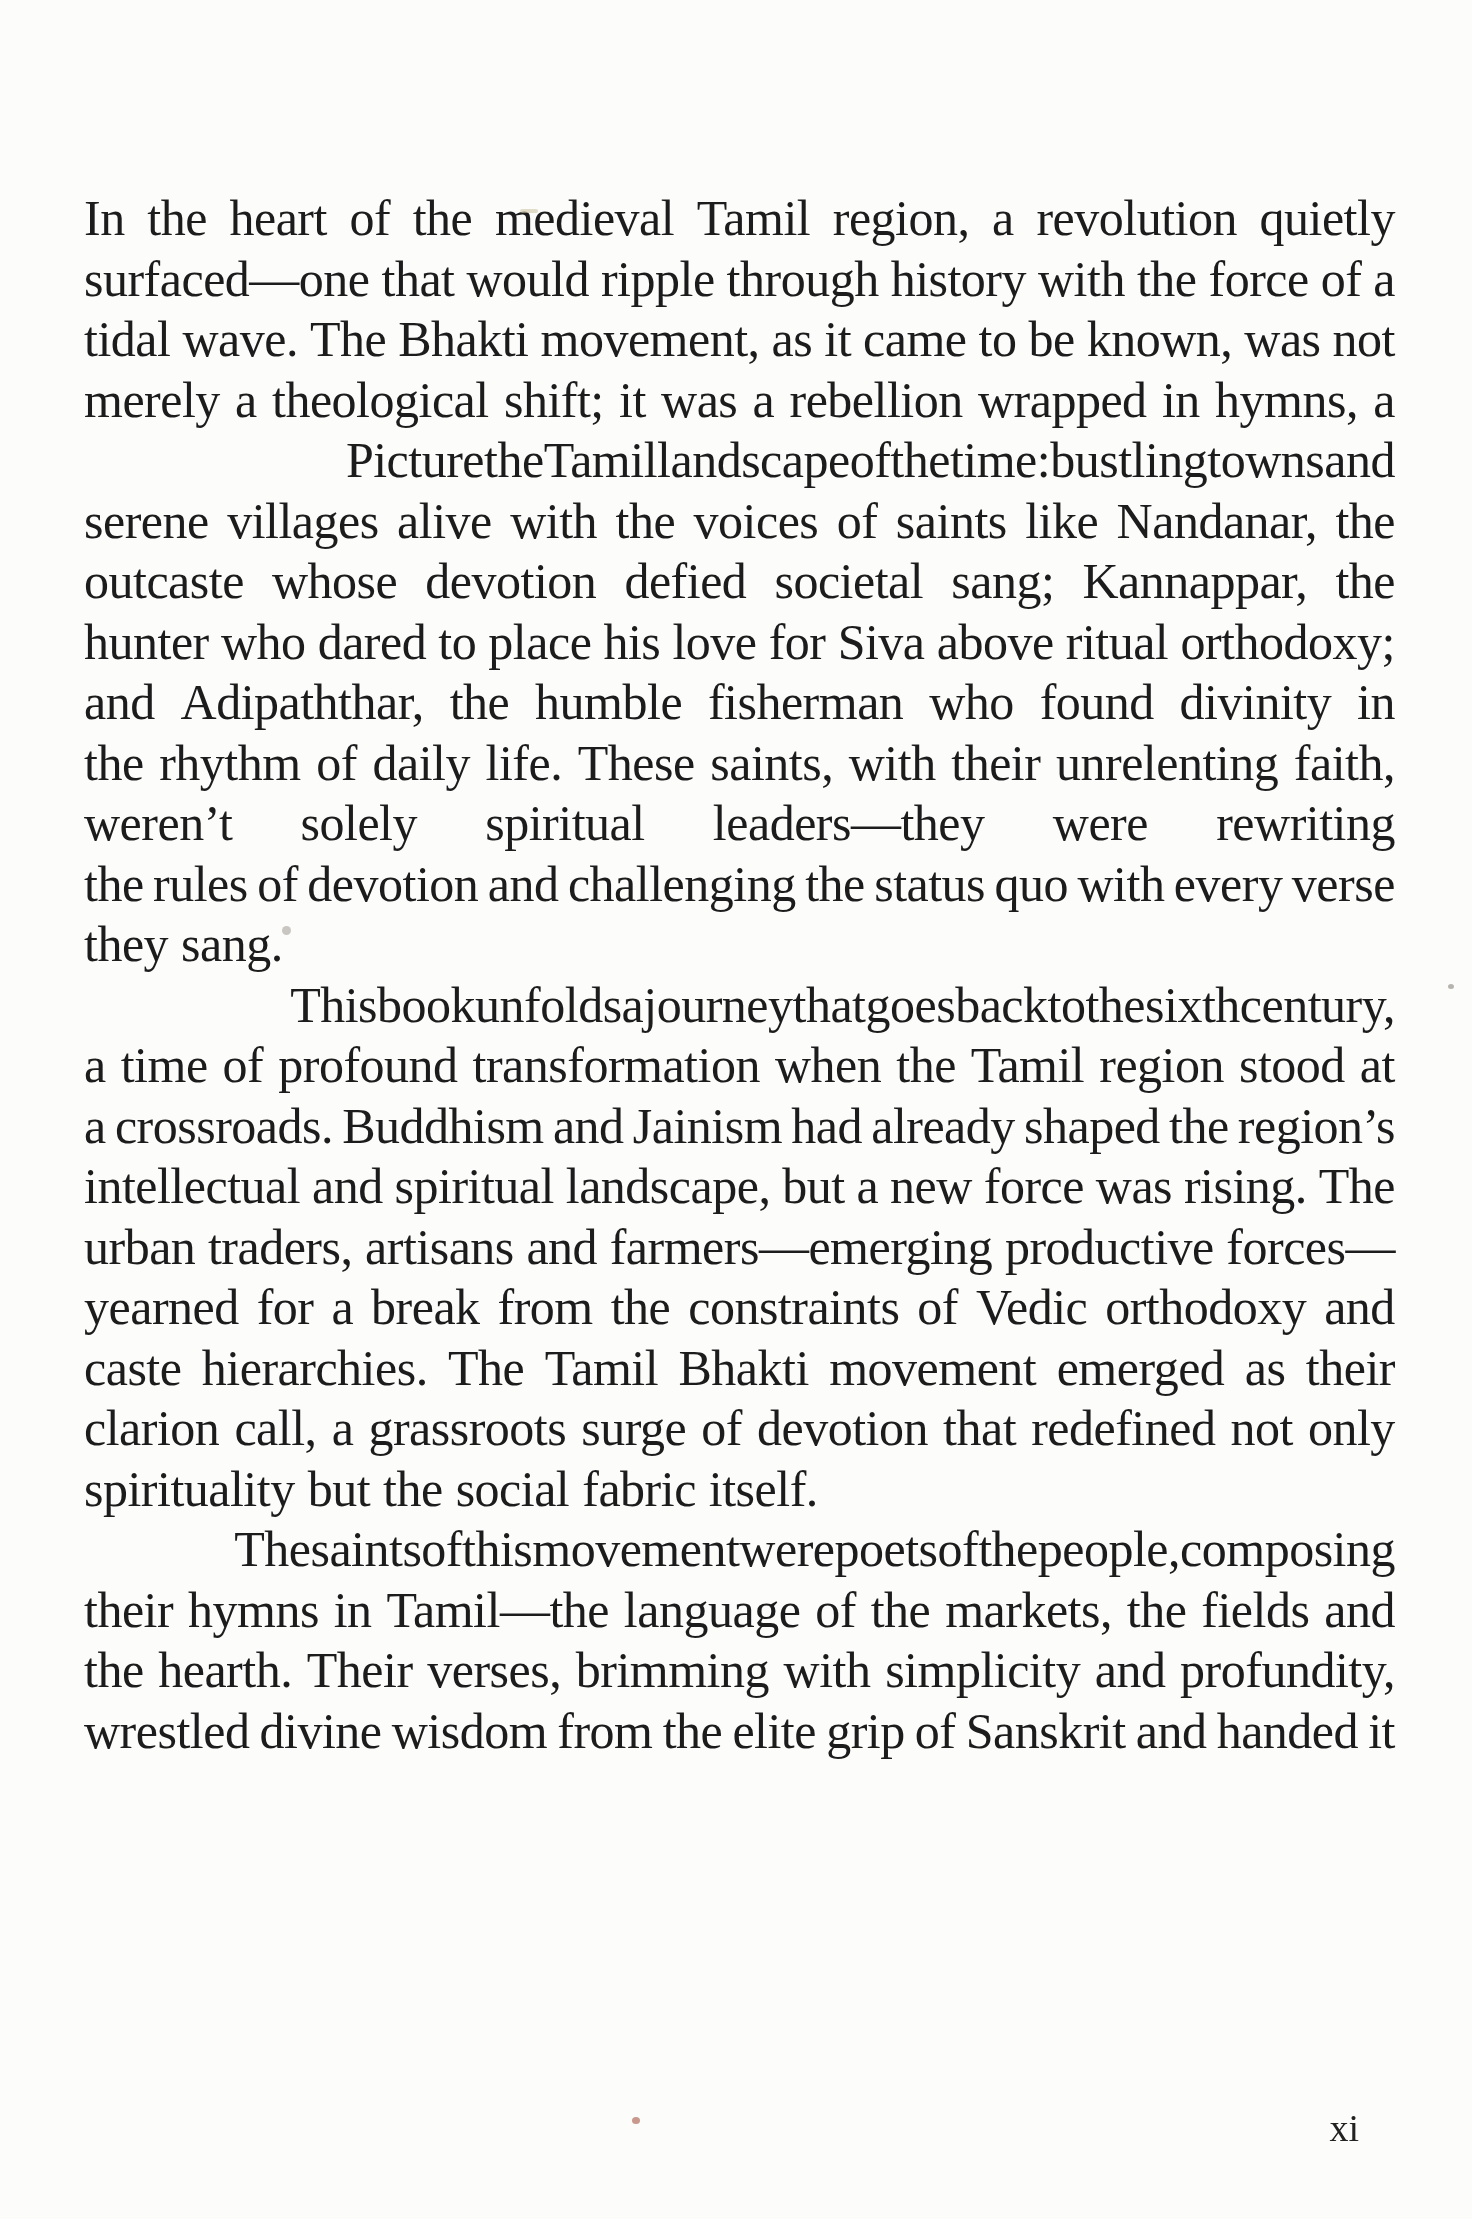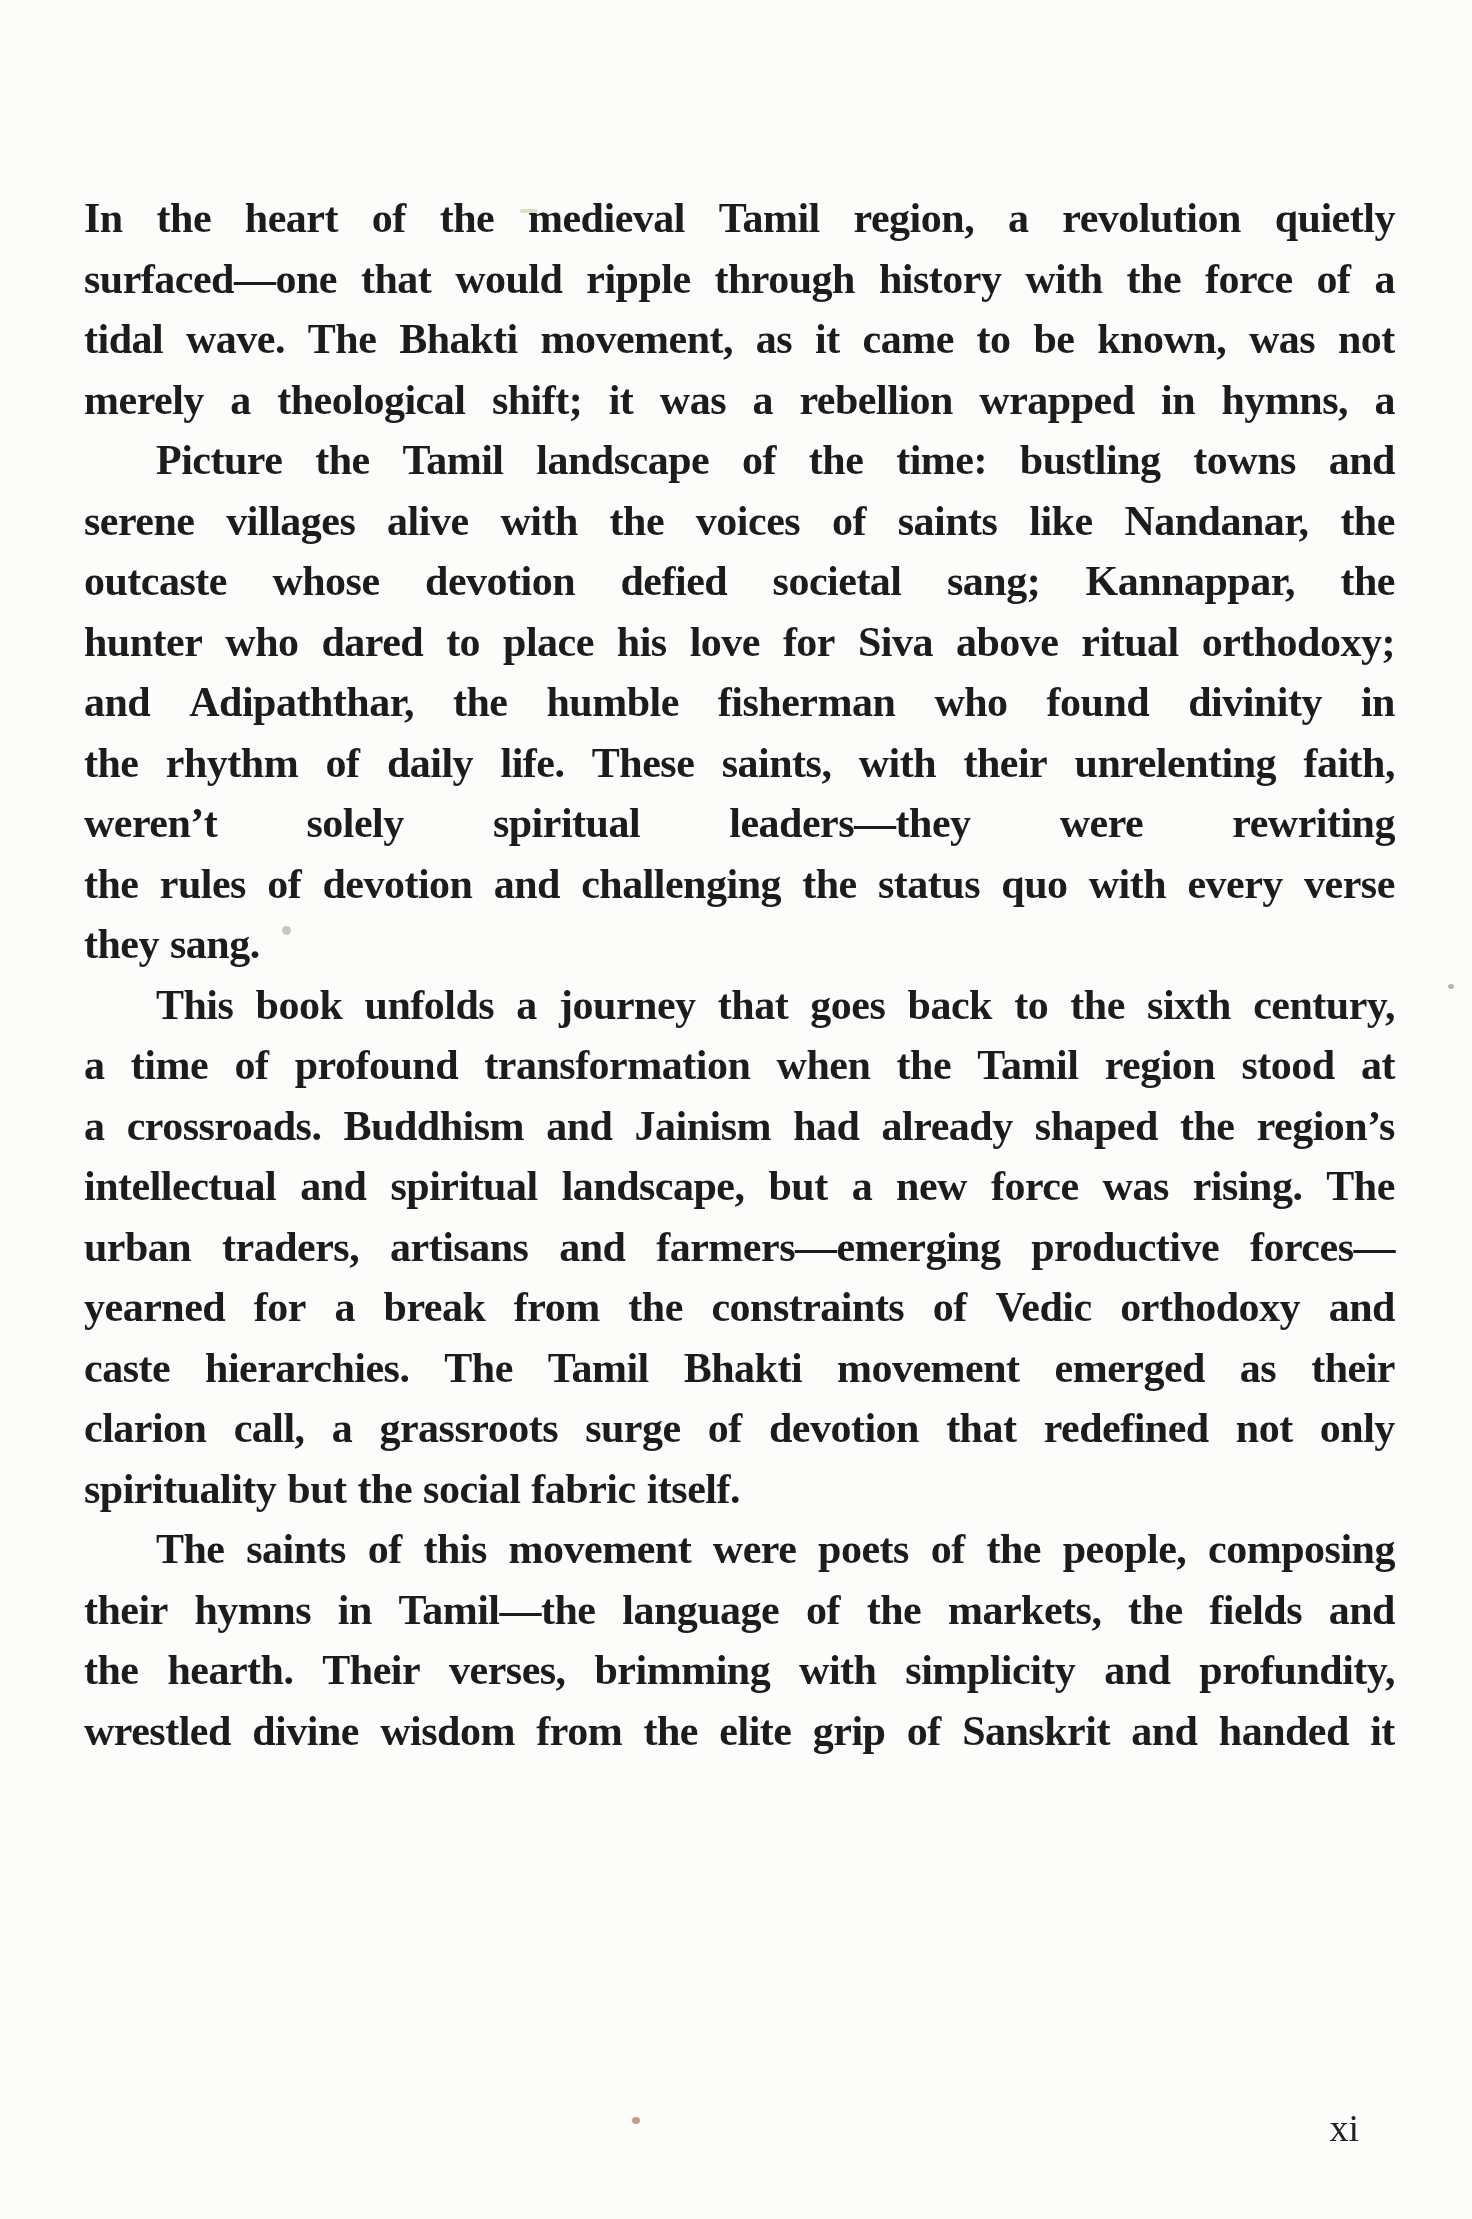--- a/index.html
+++ b/index.html
@@ -28,36 +28,36 @@
     padding-top: 90px;
     text-align: center;
     font-size: 64px;
     line-height: 74px;
     font-weight: 700;
     letter-spacing: 0.5px;
     color: #121212;
   }
   .body-text {
     margin-top: 188px;
-    font-size: 42px;
+    font-size: 50px;
     line-height: 60.5px;
     letter-spacing: -0.5px;
     word-spacing: 1px;
-    font-weight: bold;
   }
   .line {
     height: 60.5px;
     white-space: nowrap;
   }
   .line.jstfy {
     display: flex;
     justify-content: space-between;
   }
   .line.indent {
     padding-left: 72px;
+    justify-content: flex-end;
   }
   .folio {
     position: absolute;
     top: 2106px;
     left: 0;
     right: 36px;
     text-align: right;
     font-size: 38px;
     color: #222;
   }

